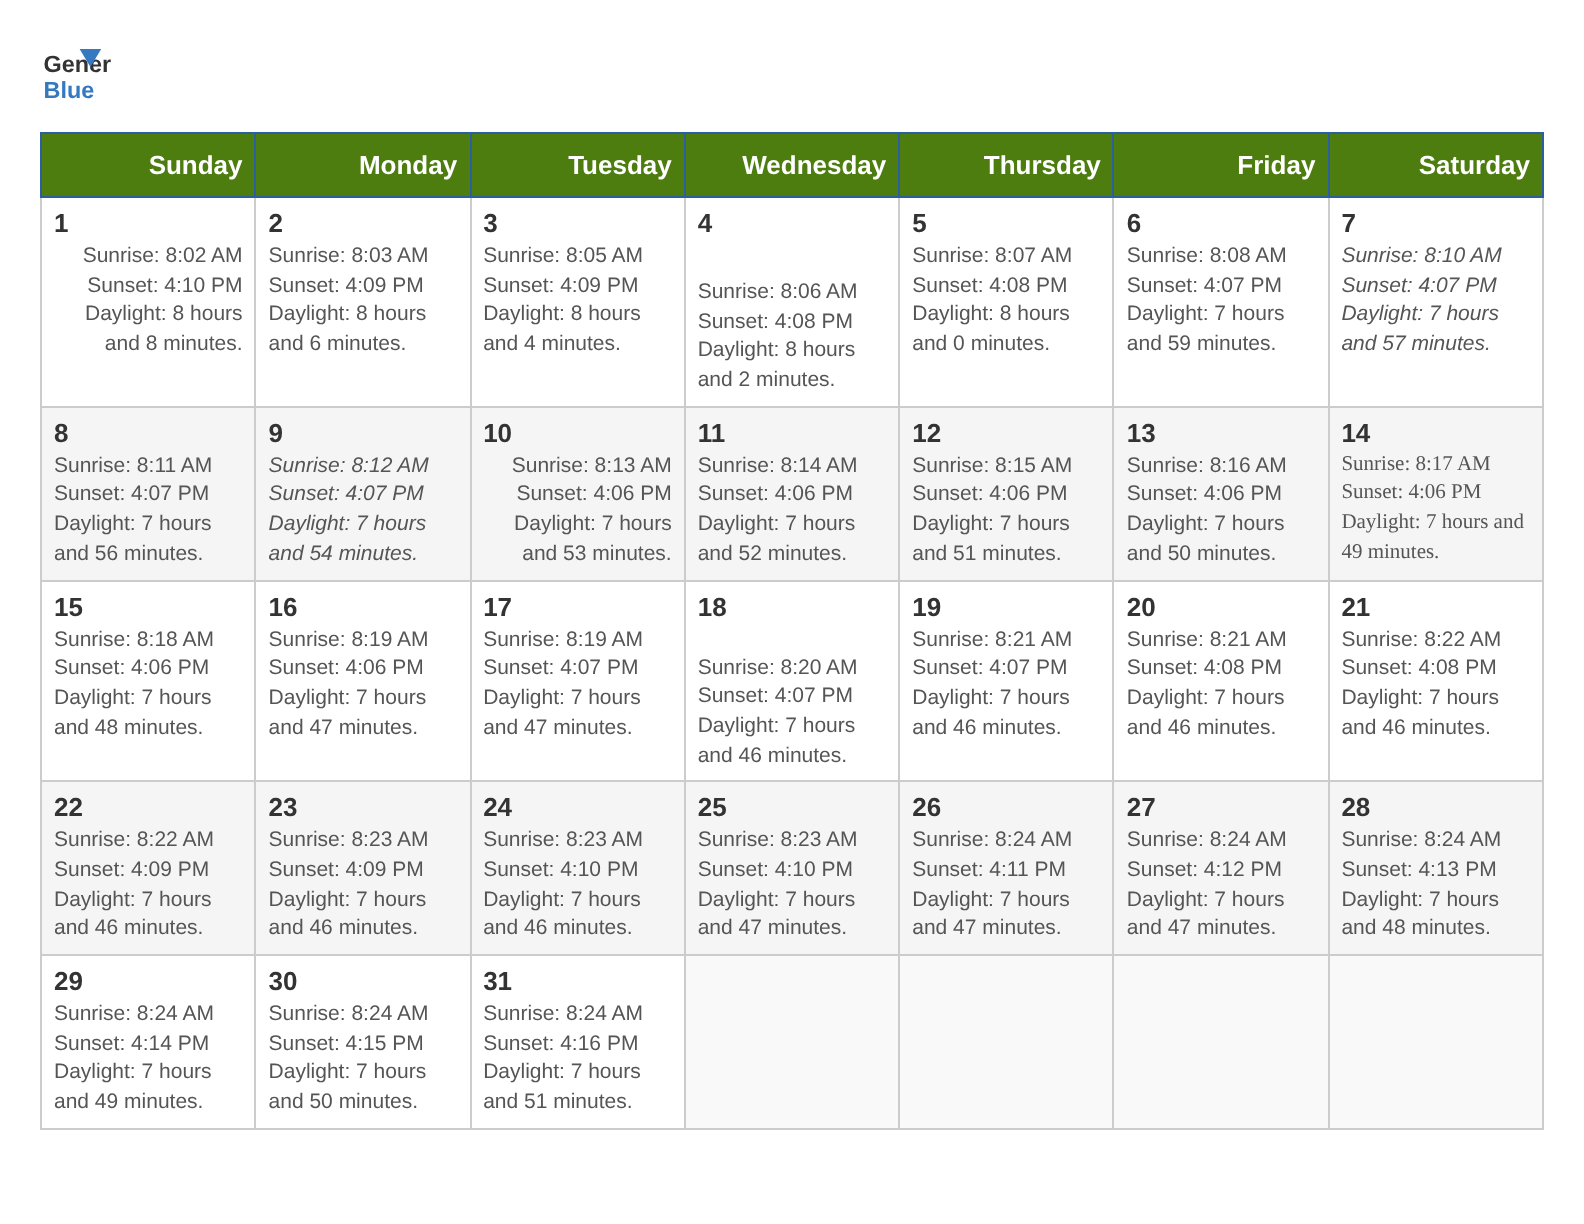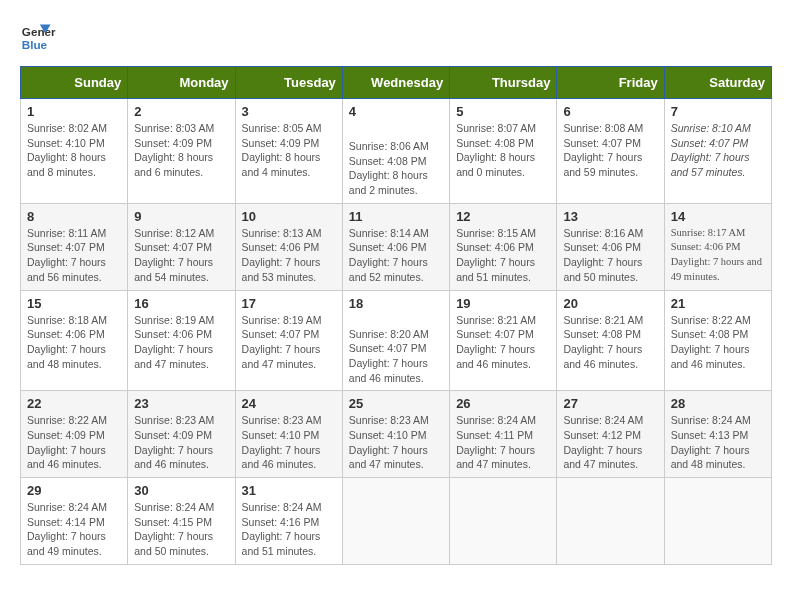--- a/index.html
+++ b/index.html
@@ -105,21 +105,21 @@
         <th>Wednesday</th>
         <th>Thursday</th>
         <th>Friday</th>
         <th>Saturday</th>
       </tr>
   </thead>
   <tbody id="calendar-body">
       <tr>
         <td>
           <span class="day-number">1</span>
-          <div class="day-info" style="white-space: pre-line;">Sunrise: 8:02 AM
+          <div class="day-info" style="white-space: pre-line; text-align: right;">Sunrise: 8:02 AM
 Sunset: 4:10 PM
 Daylight: 8 hours and 8 minutes.</div>
         </td>
         <td>
           <span class="day-number">2</span>
           <div class="day-info" style="white-space: pre-line;">Sunrise: 8:03 AM
 Sunset: 4:09 PM
 Daylight: 8 hours and 6 minutes.</div>
         </td>
         <td>
@@ -155,27 +155,27 @@
       </tr>
       <tr>
         <td>
           <span class="day-number">8</span>
           <div class="day-info" style="white-space: pre-line;">Sunrise: 8:11 AM
 Sunset: 4:07 PM
 Daylight: 7 hours and 56 minutes.</div>
         </td>
         <td>
           <span class="day-number">9</span>
-          <div class="day-info" style="white-space: pre-line;">Sunrise: 8:12 AM
+          <div class="day-info" style="white-space: pre-line; font-style: italic;">Sunrise: 8:12 AM
 Sunset: 4:07 PM
 Daylight: 7 hours and 54 minutes.</div>
         </td>
         <td>
           <span class="day-number">10</span>
-          <div class="day-info" style="white-space: pre-line;">Sunrise: 8:13 AM
+          <div class="day-info" style="white-space: pre-line; text-align: right;">Sunrise: 8:13 AM
 Sunset: 4:06 PM
 Daylight: 7 hours and 53 minutes.</div>
         </td>
         <td>
           <span class="day-number">11</span>
           <div class="day-info" style="white-space: pre-line;">Sunrise: 8:14 AM
 Sunset: 4:06 PM
 Daylight: 7 hours and 52 minutes.</div>
         </td>
         <td>

